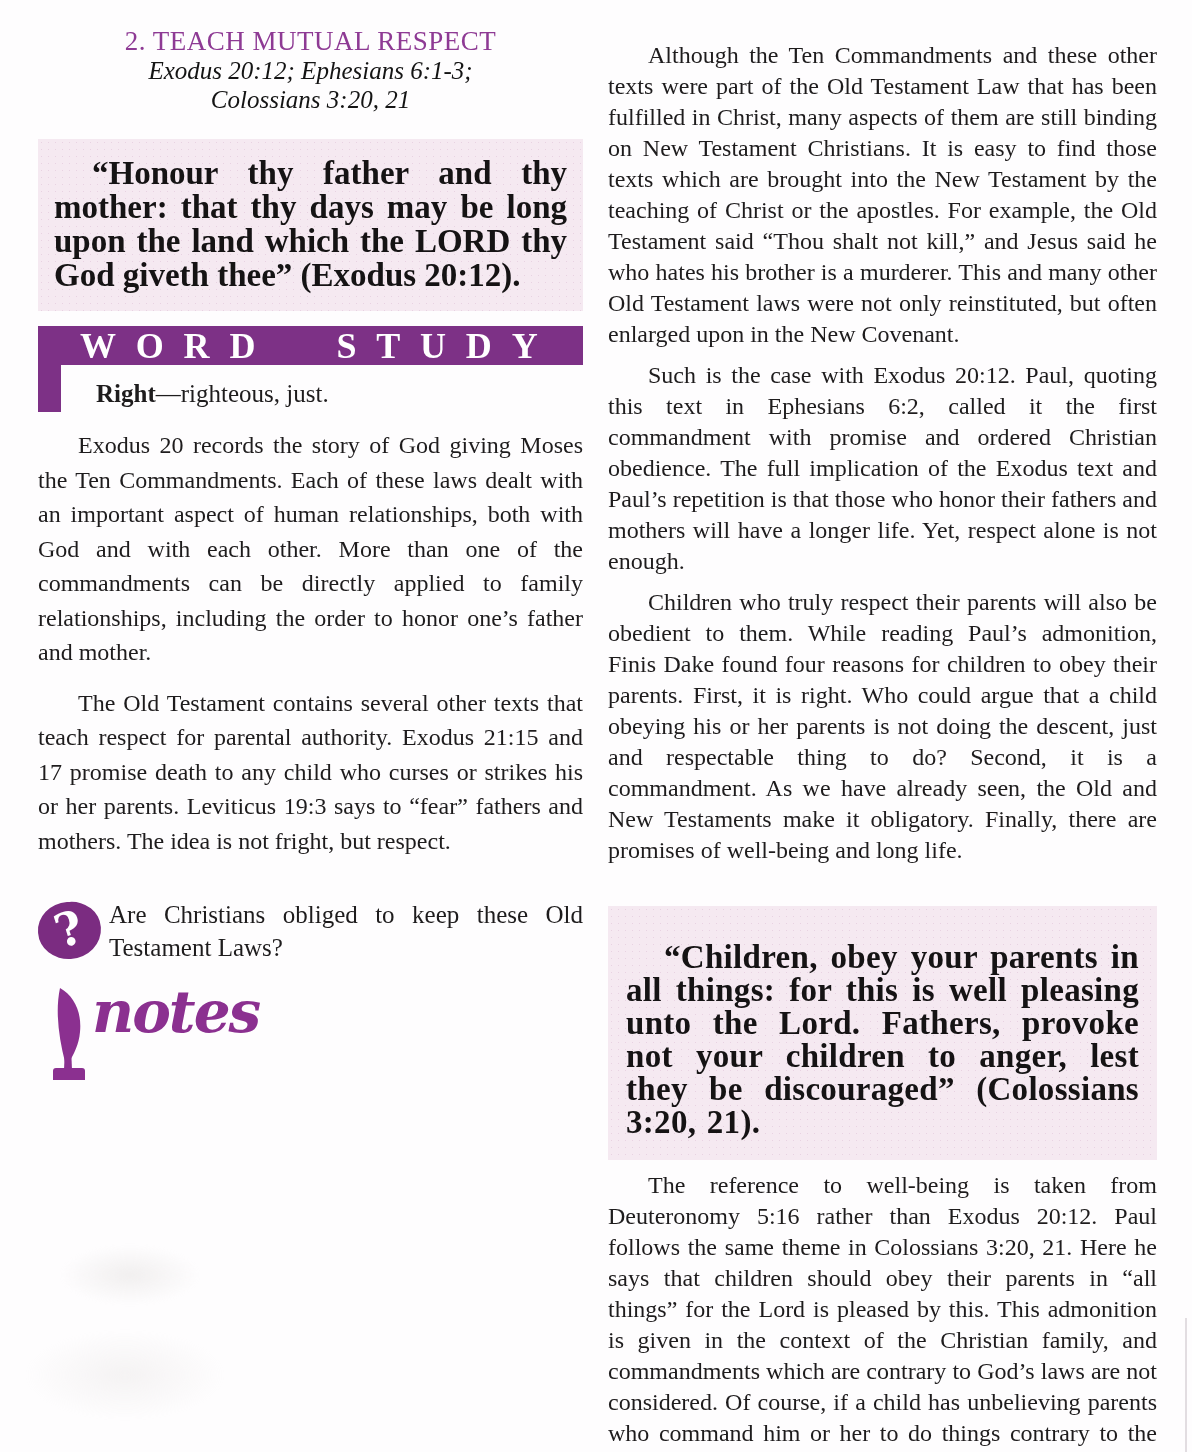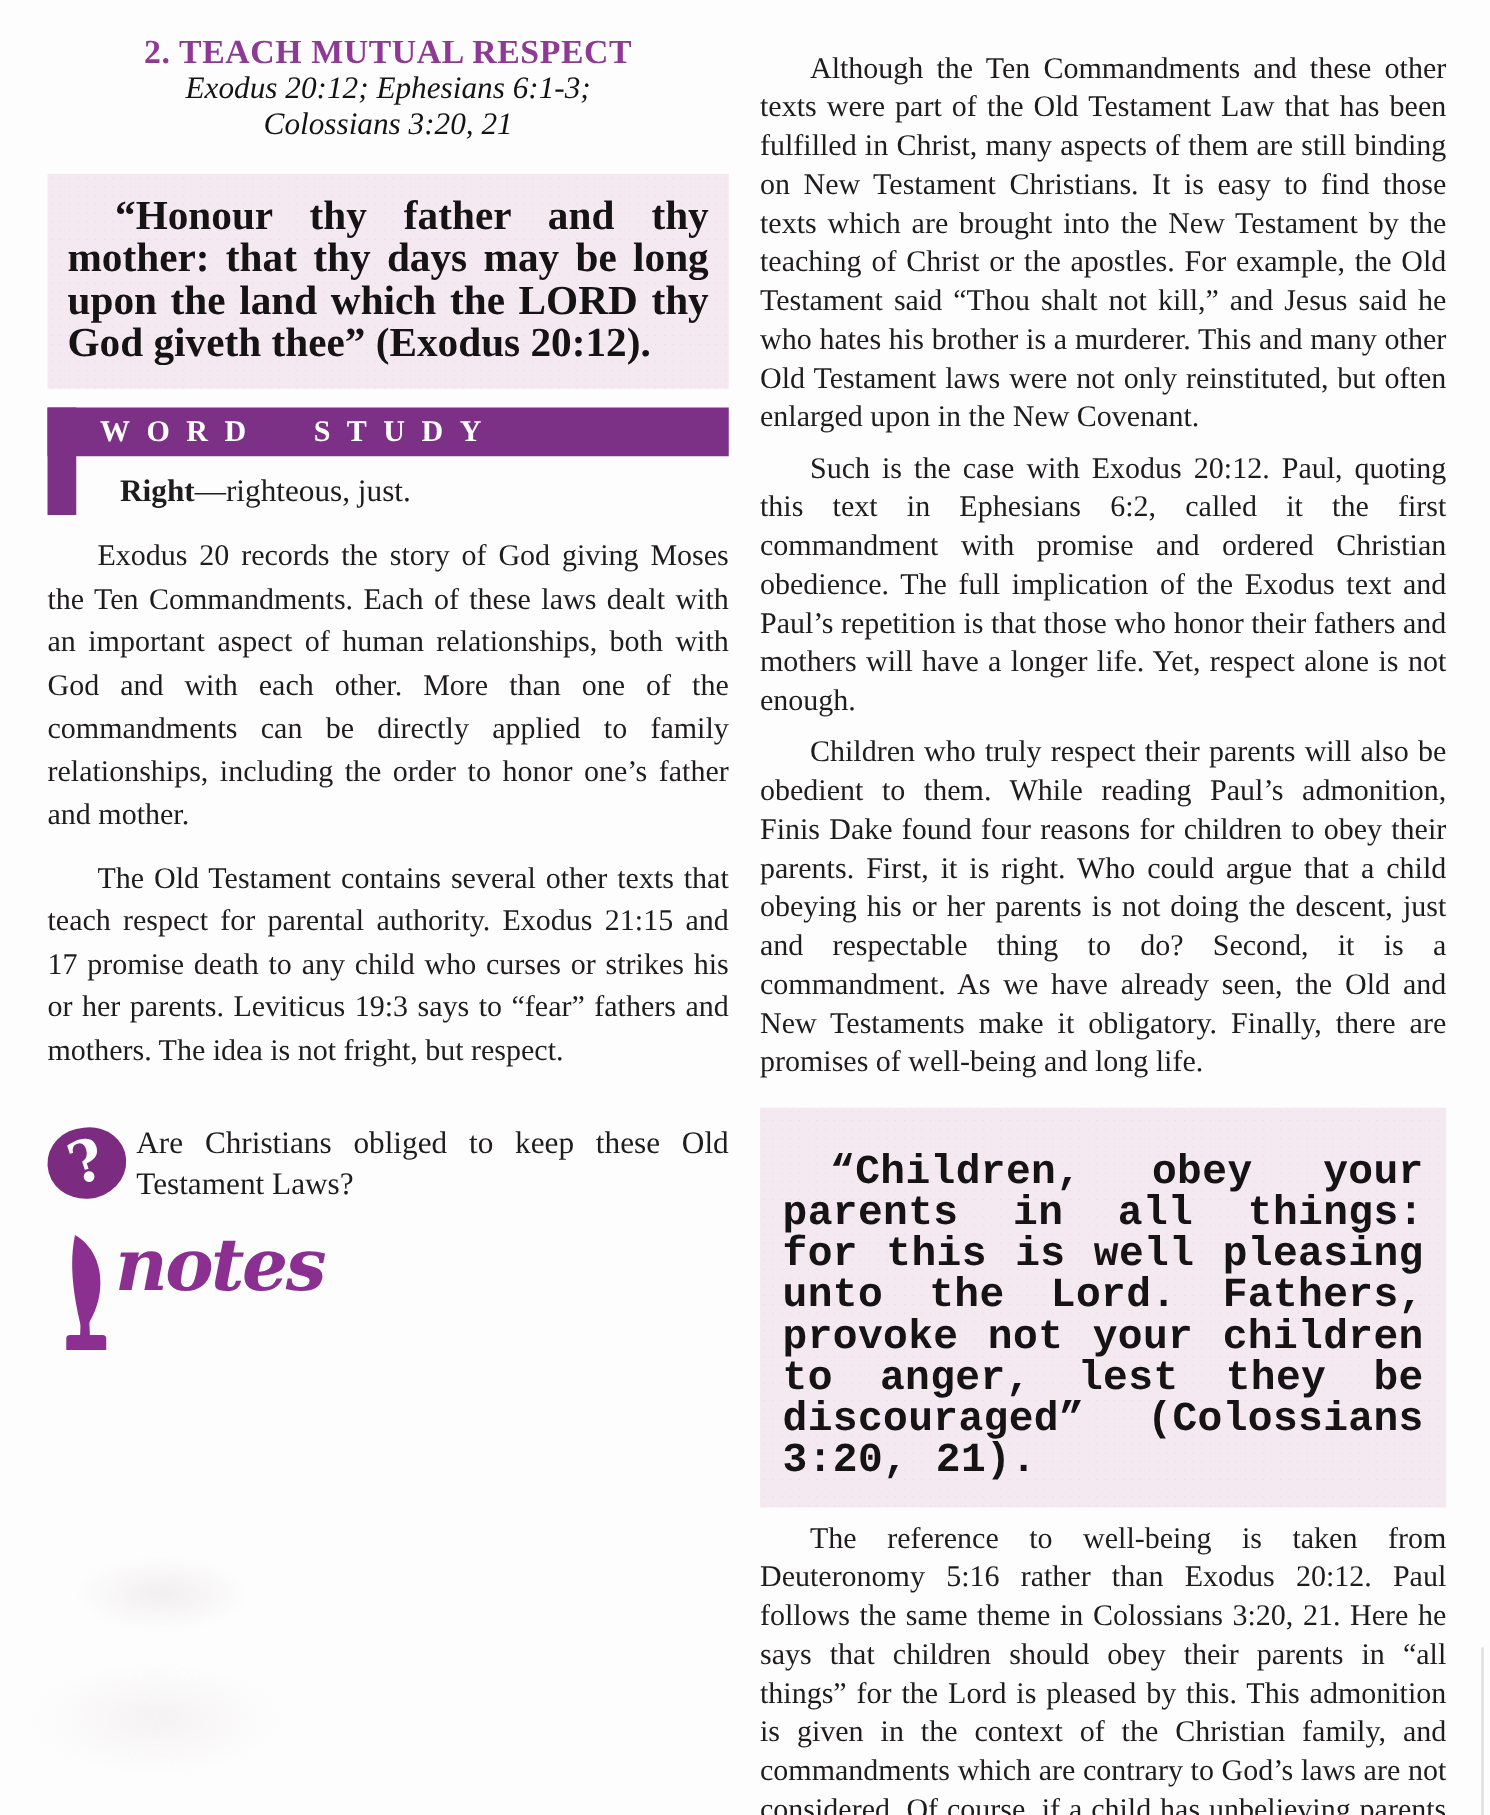--- a/index.html
+++ b/index.html
@@ -15,42 +15,42 @@
     font-family:"Liberation Serif", serif;color:var(--text);
   }
   .page{position:absolute;inset:0;background:#fefdfe;}
 
   .col{position:absolute;top:26px;}
   .col-left{left:38px;width:545px;}
   .col-right{left:608px;width:549px;}
 
   
   .heading{
-    text-align:center;font-weight:bold;font-size:27px;line-height:30px;
+    text-align:center;font-weight:normal;font-size:27px;line-height:30px;
     color:var(--accent);letter-spacing:.5px;
   }
   .refline{
     text-align:center;font-style:italic;font-size:25px;line-height:29px;color:#141414;
   }
   .quote-box{
     margin-top:25px;background:var(--quote-bg);
     background-image:radial-gradient(#e8d2e2 9%, transparent 10%);
     background-size:7px 7px;
     padding:17px 16px 19px 16px;
     font-weight:bold;font-size:33px;line-height:34px;
     text-align:justify;text-indent:38px;color:#151314;
   }
   .ws-wrap{position:relative;margin-top:15px;min-height:86px;}
   .ws-pole{position:absolute;left:0;top:0;width:23px;height:86px;background:var(--banner);}
   .ws-bar{
     position:relative;height:39px;background:var(--banner);
     display:flex;align-items:center;padding-left:42px;
   }
   .ws-title{
-    color:#fff;font-weight:bold;font-size:24px;
+    color:#fff;font-weight:bold;font-size:36px;
     letter-spacing:.55em;word-spacing:.9em;line-height:1;
   }
   .ws-def{padding:14px 0 0 58px;font-size:25px;line-height:30px;}
   .ws-term{font-weight:bold;}
 
   .para{
     margin-top:16px;font-size:24px;line-height:34.5px;
     text-align:justify;text-indent:40px;
   }
   .col-right .para{line-height:31px;margin-top:10px;}
@@ -75,23 +75,22 @@
   }
   .quill{flex:0 0 auto;width:64px;height:102px;}
   .notes-word{
     font-family:"DejaVu Serif", serif;font-style:italic;font-weight:bold;
     color:#8b3090;font-size:58px;line-height:.9;letter-spacing:-2px;
     margin-left:-10px;margin-bottom:6px;
   }
 
   
   .quote-box.right{
-    margin-top:20px;line-height:33px;letter-spacing:.3px;word-spacing:2px;
+    margin-top:40px;line-height:33px;letter-spacing:.3px;word-spacing:2px;
     padding:35px 18px 21px 18px;
-    font-family:Liberation Mono, monospace;
   }
   .closing{margin-top:26px;}
 
   
   .edge-line{
     position:absolute;right:5px;top:1318px;width:2px;height:134px;
     background:#cfc8cd;opacity:.6;
   }
   .smudge{
     position:absolute;background:radial-gradient(closest-side,#d9d5d3,transparent);

